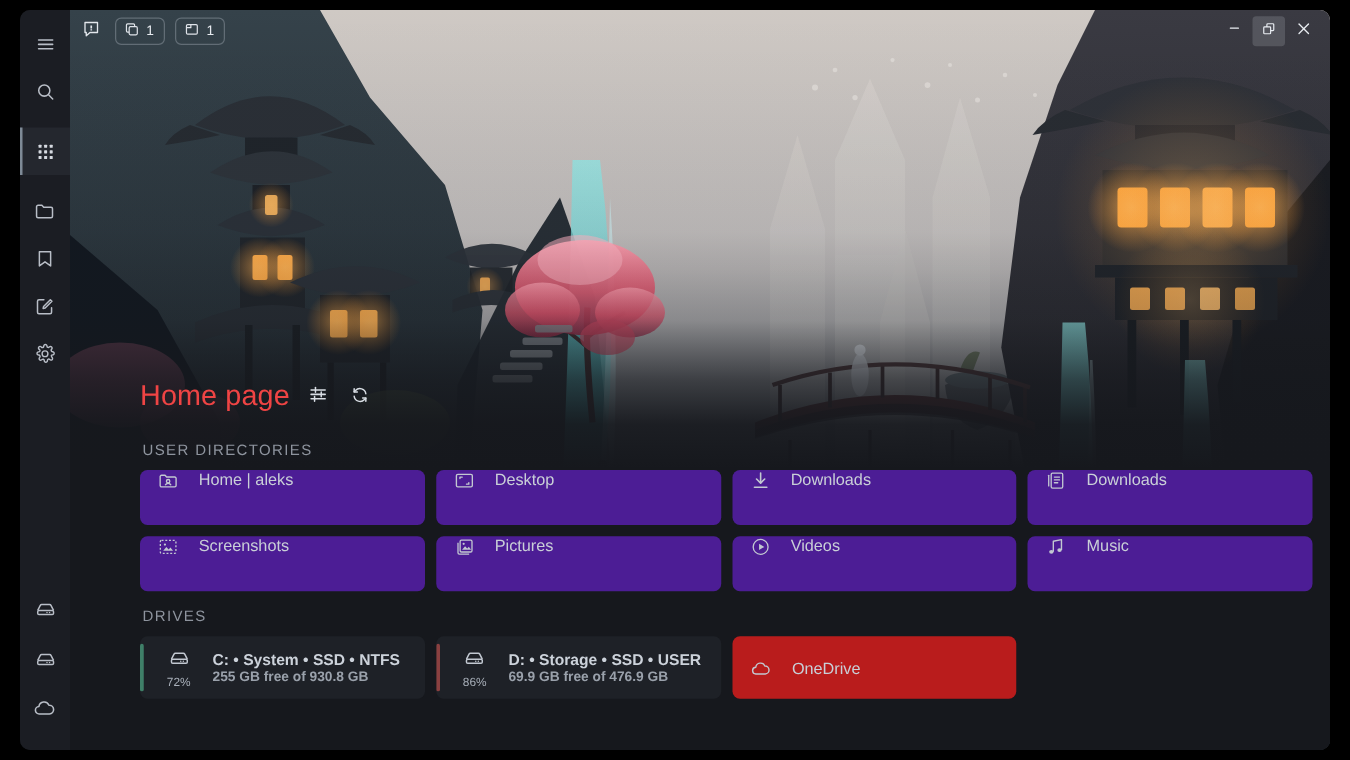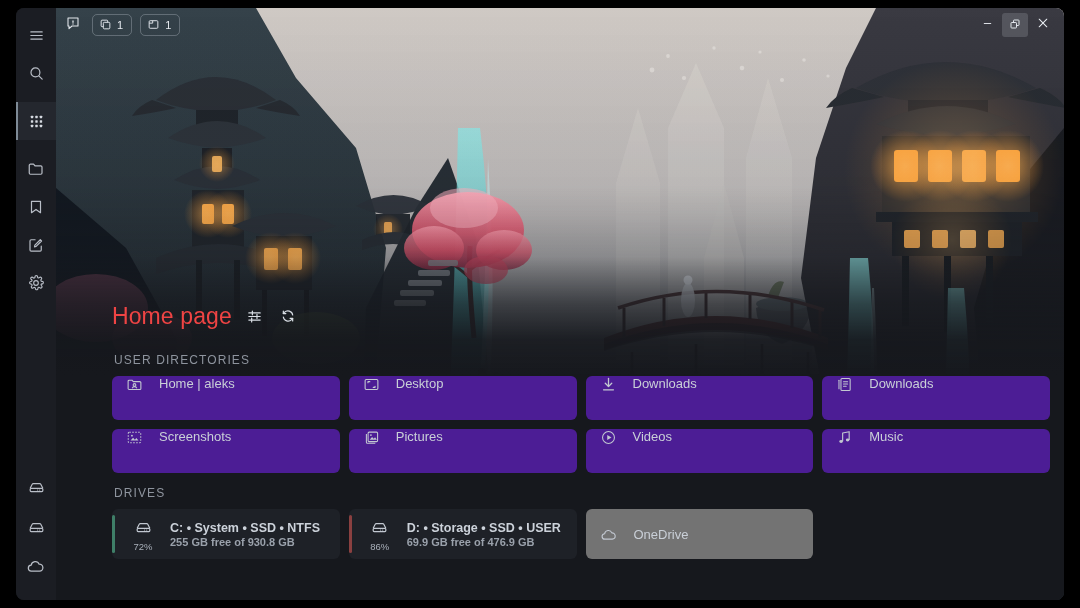--- a/index.html
+++ b/index.html
@@ -254,21 +254,21 @@
     flex-direction: column;
     gap: 1px;
     padding-left: 10px;
     font-weight: bold;
   }
   .drive-title { font-size: 12.5px; color: #ccd2da; white-space: nowrap; }
   .drive-sub { font-size: 11px; color: #9aa1ab; white-space: nowrap; }
 
   .cloud-card {
     height: 50px;
-    background: #737373;
+    background: #b91c1c;
     border-radius: 6px;
     display: flex;
     align-items: center;
     padding: 0 14px;
     gap: 16px;
     overflow: hidden;
   }
   .cloud-card .ic { width: 18px; height: 18px; display:flex; align-items:center; justify-content:center; color:#c2c8d1;}
   .cloud-card .lbl { font-size: 13px; color: #c9cfd7; }
   .drives-grid {

